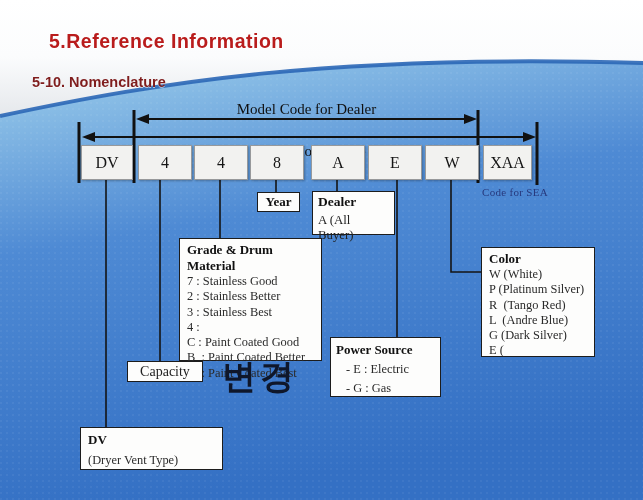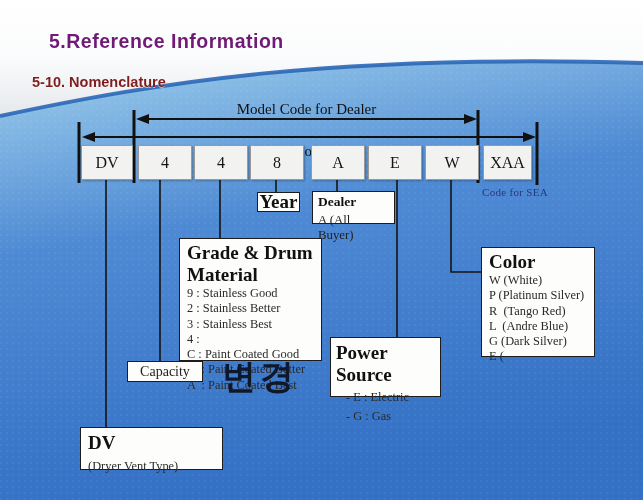--- a/index.html
+++ b/index.html
@@ -8,21 +8,21 @@
     background:#ffffff;
     font-family:"Liberation Serif", serif;
   }
   #bg-svg{position:absolute; left:0; top:0; z-index:0;}
   .abs{position:absolute;}
 
   .section-title{
     left:49px; top:30px;
     font-family:"Liberation Sans", sans-serif;
     font-weight:bold; font-size:19.5px; letter-spacing:0.5px;
-    color:#701a75; text-shadow:1px 1px 1px rgba(255,255,255,0.9);
+    color:#b91c1c; text-shadow:1px 1px 1px rgba(255,255,255,0.9);
     z-index:2;
   }
   .page-title{
     left:32px; top:74px;
     font-family:"Liberation Sans", sans-serif;
     font-weight:bold; font-size:14.5px;
     color:#7f1d1d; text-shadow:0 1px 0 rgba(255,255,255,0.55);
     z-index:2;
   }
   .arrow-label{
@@ -33,21 +33,21 @@
     top:145px; height:33px; z-index:2;
     background:#f2f2f0; border:1px solid #97999b;
     box-shadow:1px 1px 2px rgba(0,0,0,0.28);
     display:flex; align-items:center; justify-content:center;
     font-size:16px; color:#151515;
   }
   .callout{
     z-index:2; background:#fdfdfc; border:1.5px solid #1c1c1c;
     color:#222; overflow:visible; box-sizing:border-box;
   }
-  .callout .co-title{font-weight:bold; font-size:19px; color:#111;}
+  .callout .co-title{font-weight:bold; font-size:13px; color:#111;}
   .co-line{font-size:12.4px; line-height:15.3px; white-space:pre; color:#2a2a2a;}
   .center-text{display:flex; align-items:center; justify-content:center;}
   .sea-note{
     left:482px; top:186px; z-index:2;
     font-size:11px; color:#27397d; letter-spacing:0.3px;
   }
   .annotation-red{
     left:222px; top:360px; z-index:3;
     font-weight:bold; font-size:34px; line-height:1;
     color:#0f172a; letter-spacing:4px;
@@ -124,28 +124,28 @@
   <div class="abs code-box" style="left:368px; width:52px;">E</div>
   <div class="abs code-box" style="left:425px; width:52px;">W</div>
   <div class="abs code-box" style="left:483px; width:47px;">XAA</div>
 
   <div class="abs sea-note">Code for SEA</div>
 
   <div class="abs callout center-text" style="left:257px; top:192px; width:43px; height:20px;">
     <span class="co-title">Year</span>
   </div>
 
-  <div class="abs callout" style="left:312px; top:191px; width:83px; height:33px; padding:2px 5px;">
+  <div class="abs callout" style="left:312px; top:191px; width:83px; height:44px; padding:2px 5px;">
     <div class="co-title" style="font-size:13.5px;">Dealer</div>
     <div style="font-size:12.8px; line-height:14.5px; width:52px; margin-top:3px;">A (All Buyer)</div>
   </div>
 
   <div class="abs callout" style="left:179px; top:238px; width:143px; height:123px; padding:3px 0 0 7px;">
     <div class="co-title">Grade &amp; Drum Material</div>
-    <div class="co-line">9 : Stainless Good</div>
+    <div class="co-line">7 : Stainless Good</div>
     <div class="co-line">2 : Stainless Better</div>
     <div class="co-line">3 : Stainless Best</div>
     <div class="co-line">4 :</div>
     <div class="co-line">C : Paint Coated Good</div>
     <div class="co-line">B  : Paint Coated Better</div>
     <div class="co-line">A  : Paint Coated Best</div>
   </div>
 
   <div class="abs callout center-text" style="left:127px; top:361px; width:76px; height:21px;">
     <span style="font-size:14px;">Capacity</span>

